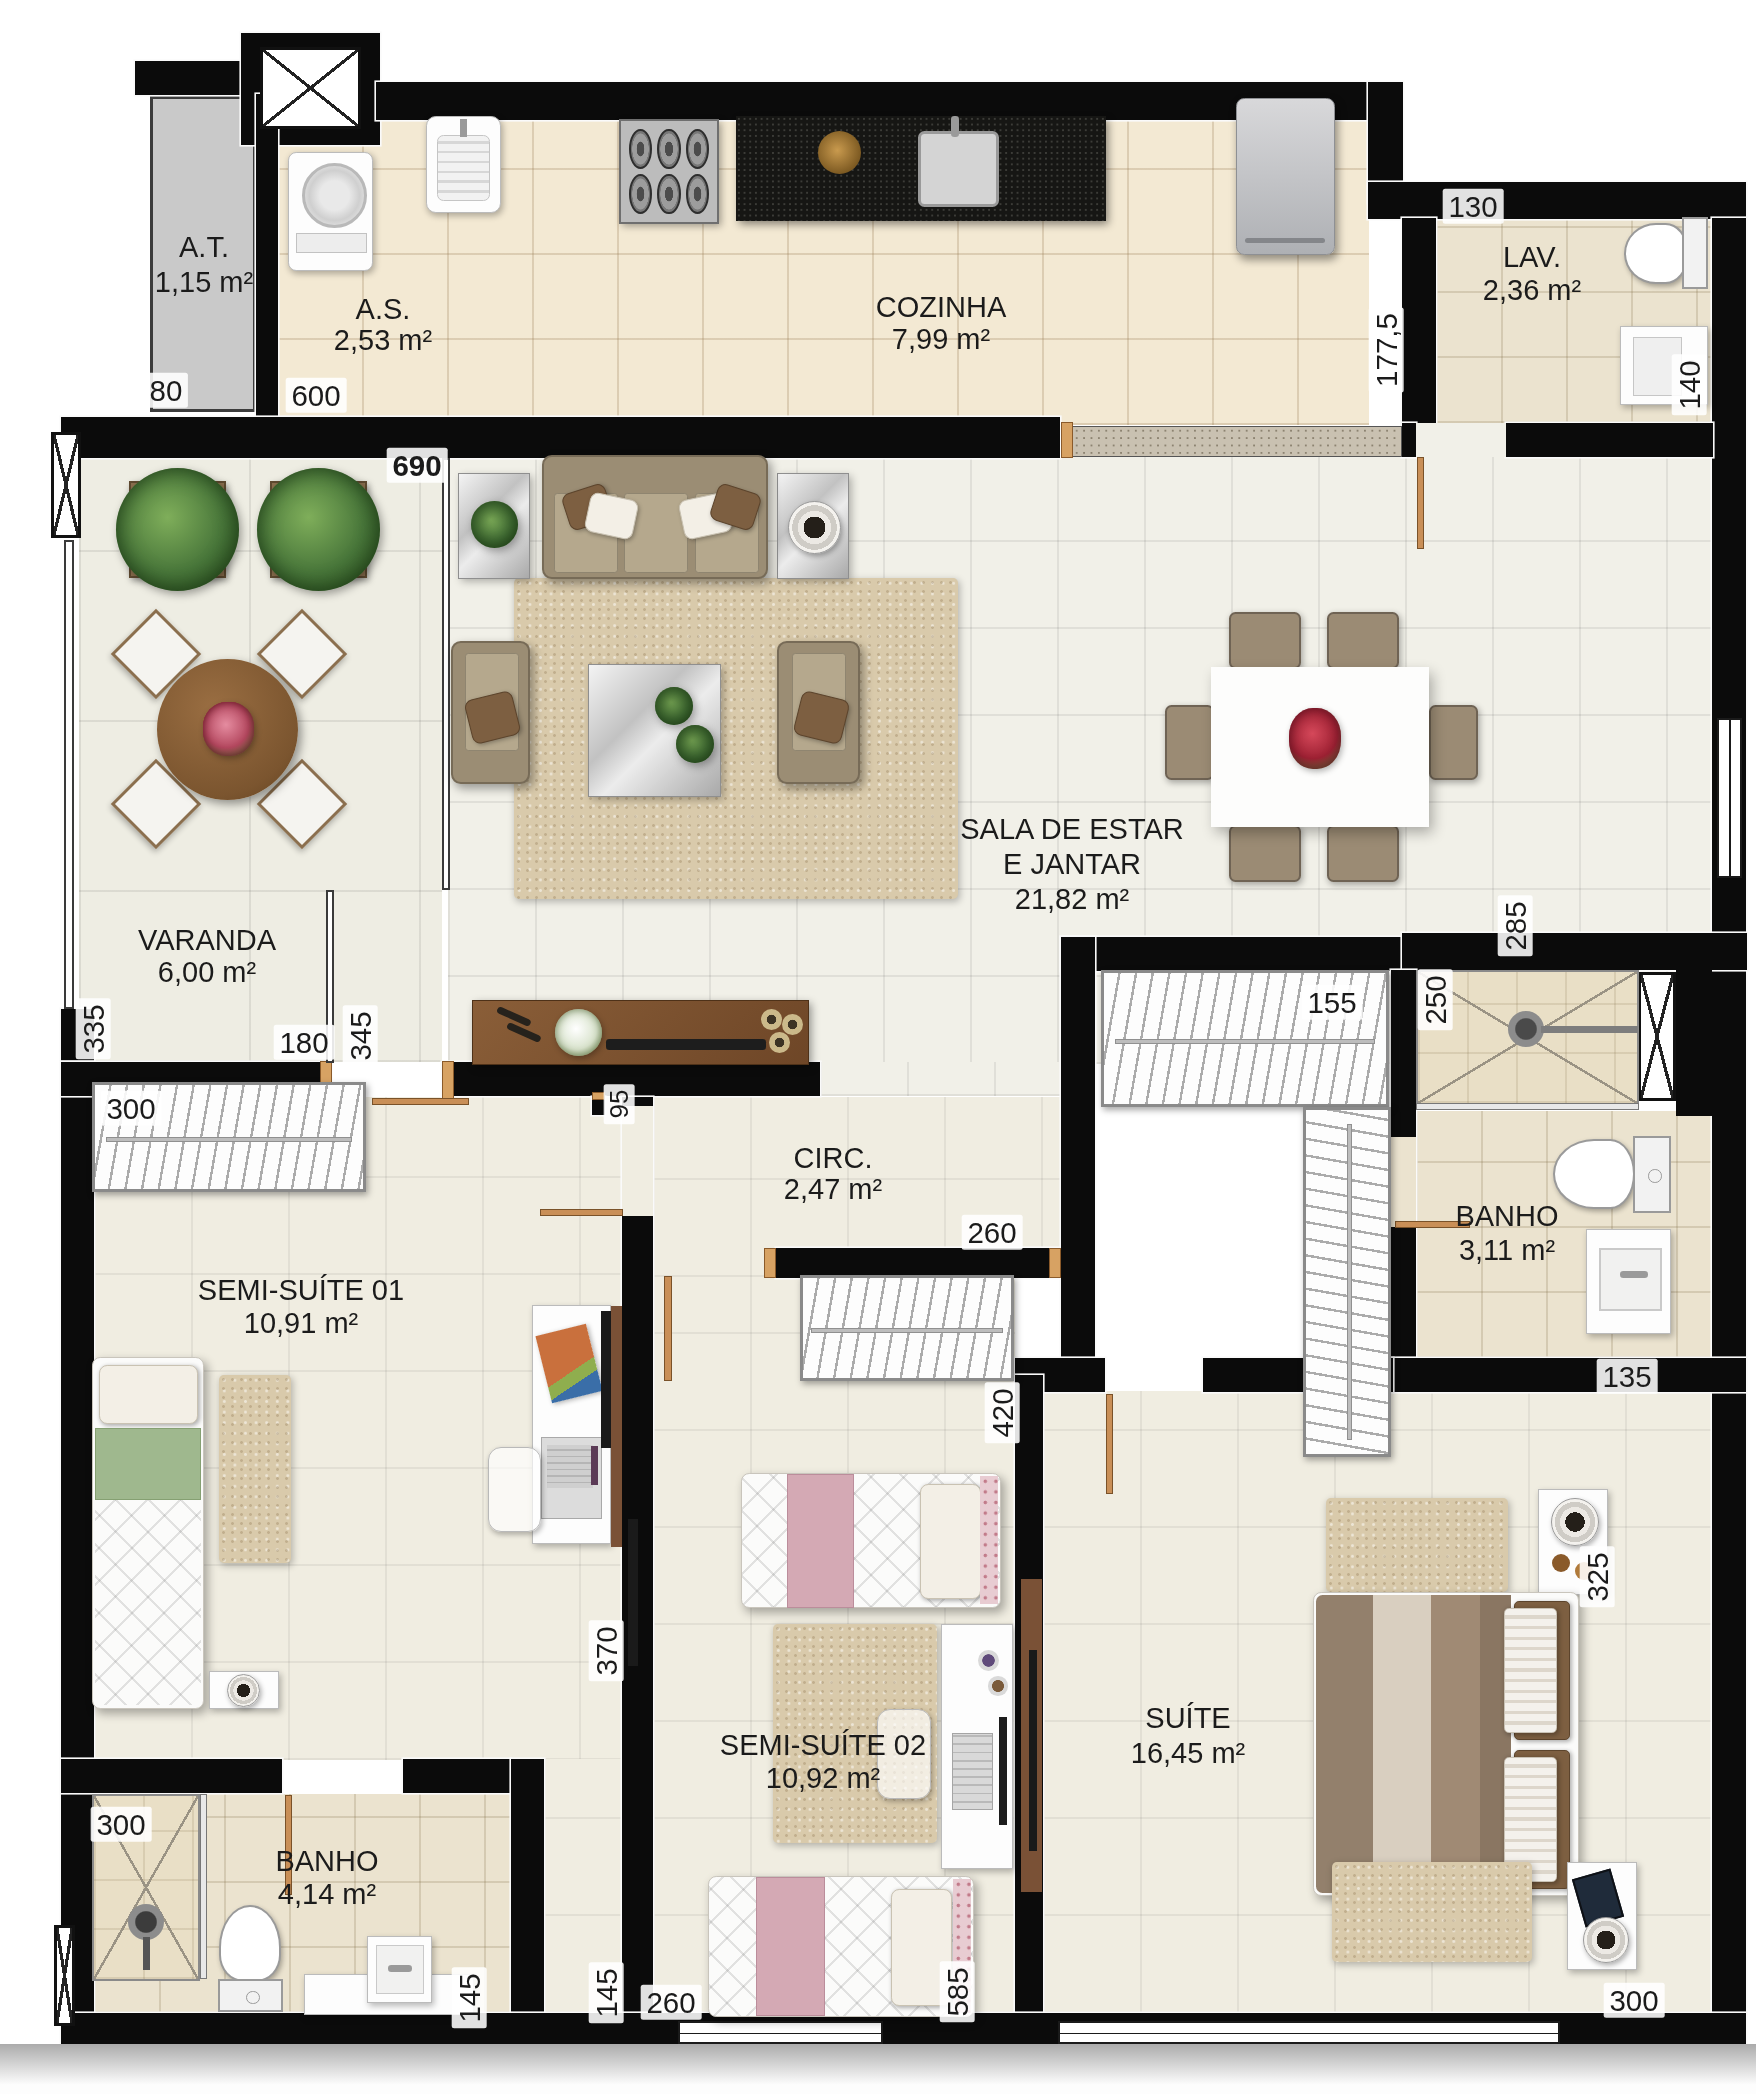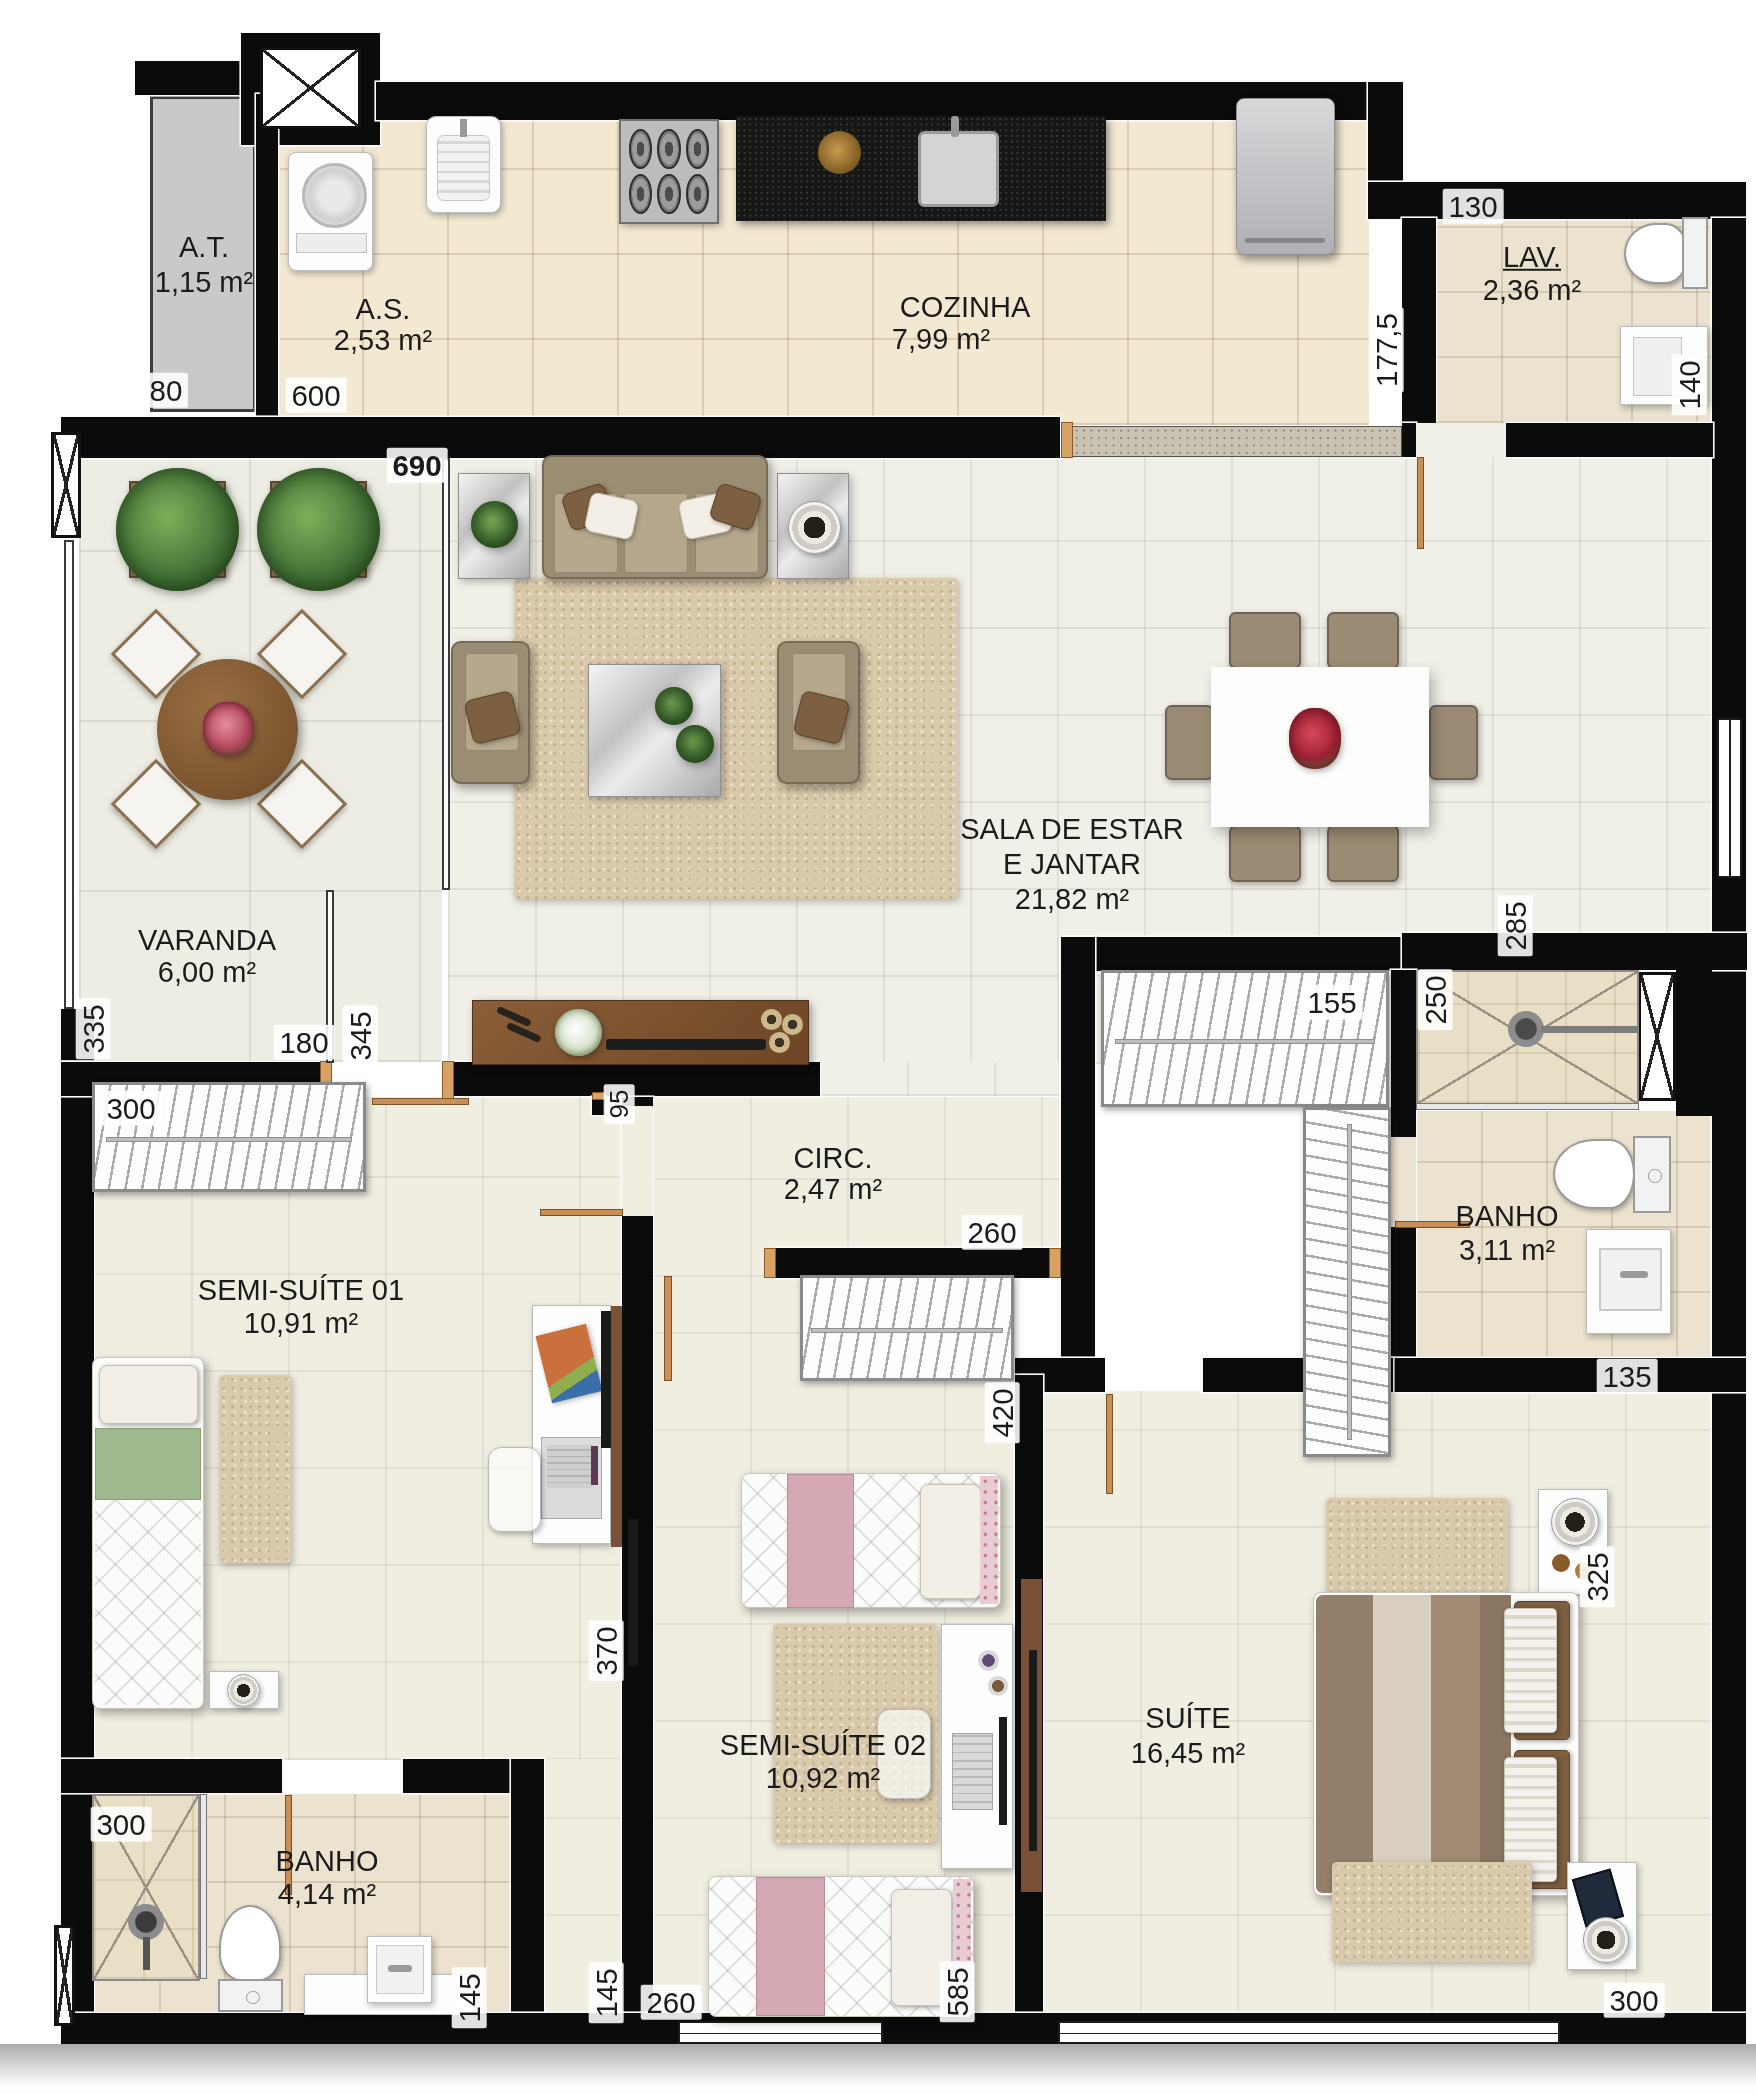--- a/index.html
+++ b/index.html
@@ -338,26 +338,26 @@
   </div>
 
   <div class="lbl" style="left:204px;top:247px;">A.T.</div>
   <div class="lbl" style="left:204px;top:282px;">1,15 m²</div>
   <div class="lbl dim" style="left:166px;top:390px;">80</div>
 
   <div class="lbl" style="left:383px;top:309px;">A.S.</div>
   <div class="lbl" style="left:383px;top:340px;">2,53 m²</div>
   <div class="lbl dim" style="left:316px;top:395px;">600</div>
 
-  <div class="lbl" style="left:941px;top:307px;margin-left:24px;">COZINHA</div>
+  <div class="lbl" style="left:941px;top:307px;">COZINHA</div>
   <div class="lbl" style="left:941px;top:339px;">7,99 m²</div>
   <div class="lbl dim v" style="left:1386px;top:350px;">177,5</div>
 
   <div class="lbl dim" style="left:1473px;top:206px;text-align:center;">130</div>
-  <div class="lbl" style="left:1532px;top:257px;text-decoration:underline;">LAV.</div>
+  <div class="lbl" style="left:1532px;top:257px;">LAV.</div>
   <div class="lbl" style="left:1532px;top:290px;">2,36 m²</div>
   <div class="lbl dim v" style="left:1689px;top:385px;">140</div>
 
   <div class="lbl dim" style="left:417px;top:465px;font-weight:bold;">690</div>
 
   <div class="lbl" style="left:207px;top:940px;">VARANDA</div>
   <div class="lbl" style="left:207px;top:972px;">6,00 m²</div>
   <div class="lbl dim v" style="left:93px;top:1029px;">335</div>
   <div class="lbl dim" style="left:304px;top:1042px;">180</div>
   <div class="lbl dim v" style="left:360px;top:1036px;">345</div>

